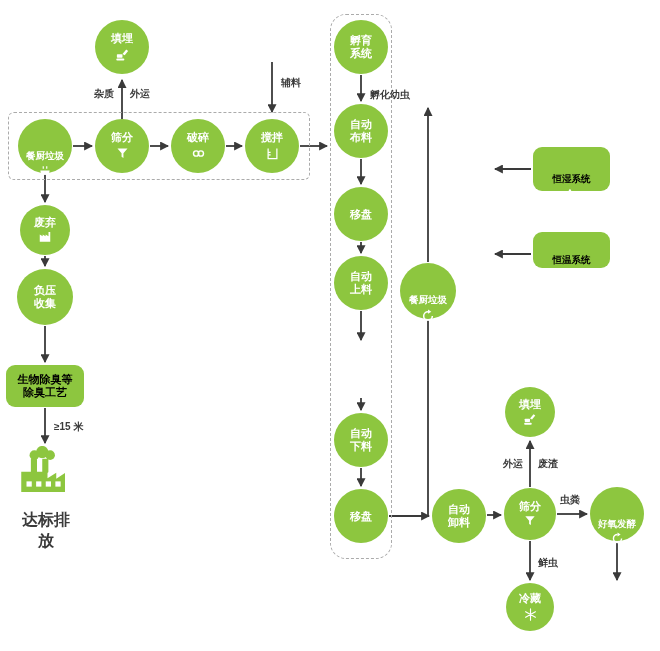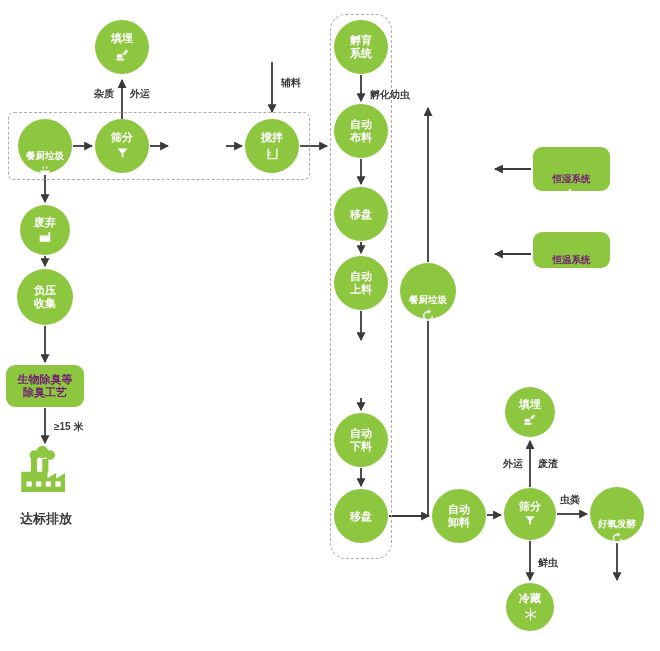--- a/index.html
+++ b/index.html
@@ -5,31 +5,31 @@
   :root{ --green:#8DC63F; --ink:#3A3A3A; }
   html,body{margin:0;padding:0;background:#fff;}
   body{font-family:"Liberation Sans","DejaVu Sans",sans-serif;}
   .stage{position:relative;width:660px;height:651px;background:#fff;overflow:hidden;padding-left:44px;}
   .edges{position:absolute;left:0;top:0;}
   .dashed-box{position:absolute;border:1.6px dashed #ABABAB;box-sizing:border-box;}
   .top-box{left:8px;top:112px;width:302px;height:68px;border-radius:6px;}
   .mid-box{left:330px;top:14px;width:62px;height:545px;border-radius:16px;}
   .node{position:absolute;display:flex;flex-direction:column;align-items:center;justify-content:center;box-sizing:border-box;z-index:2;}
   .circle{background:var(--green);border-radius:50%;color:#fff;text-align:center;}
-  .pill{background:var(--green);border-radius:9px;color:#701a75;text-align:center;}
+  .pill{background:var(--green);border-radius:9px;color:#000000;text-align:center;}
   .d54{width:54px;height:54px;}
   .d56{width:56px;height:56px;}
   .d52{width:52px;height:52px;}
   .d50{width:50px;height:50px;}
   .d48{width:48px;height:48px;}
   .nlabel{white-space:pre-line;font-size:11px;line-height:1.18;font-weight:bold;}
   .sm .nlabel{font-size:9.5px;margin-top:36px;}
   .nicon{margin-top:2px;flex:0 0 auto;}
   .elabel{position:absolute;font-size:10px;font-weight:bold;color:var(--ink);z-index:3;white-space:nowrap;}
-  .caption{position:absolute;font-size:13px;font-weight:bold;color:var(--ink);z-index:3;}
+  .caption{position:absolute;font-size:16px;font-weight:bold;color:var(--ink);z-index:3;}
   .bigicon{position:absolute;color:var(--green);z-index:2;}
 </style>
 </head>
 <body>
 
 <div class="stage">
 
   <svg class="edges" width="660" height="651">
     <defs>
       <marker id="ah" markerUnits="userSpaceOnUse" markerWidth="9" markerHeight="9" viewBox="0 0 8 8" refX="7" refY="4" orient="auto">
@@ -88,20 +88,29 @@
       </svg>
   </div>
 
   <div class="node circle d54" style="left:95px;top:119px">
     <span class="nlabel">筛分</span>
     <svg class="nicon" width="15" height="15" viewBox="0 0 24 24">
         <path fill="#fff" d="M4 4h16l-6.5 7.5V19l-3-1.8v-5.7z"></path>
       </svg>
   </div>
 
+  <div class="node circle d54" style="left:171px;top:119px">
+    <span class="nlabel">破碎</span>
+    <svg class="nicon" width="15" height="15" viewBox="0 0 24 24">
+        <g fill="none" stroke="#fff" stroke-width="2.3">
+          <circle cx="8.2" cy="12" r="4.2"></circle>
+          <circle cx="15.8" cy="12" r="4.2"></circle>
+        </g>
+      </svg>
+  </div>
 
   <div class="node circle d54" style="left:245px;top:119px">
     <span class="nlabel">搅拌</span>
     <svg class="nicon" width="15" height="15" viewBox="0 0 24 24">
         <g fill="none" stroke="#fff" stroke-width="2">
           <path d="M5 4v16h14V4"></path>
           <path d="M5 10h4M5 14h4"></path>
         </g>
       </svg>
   </div>

